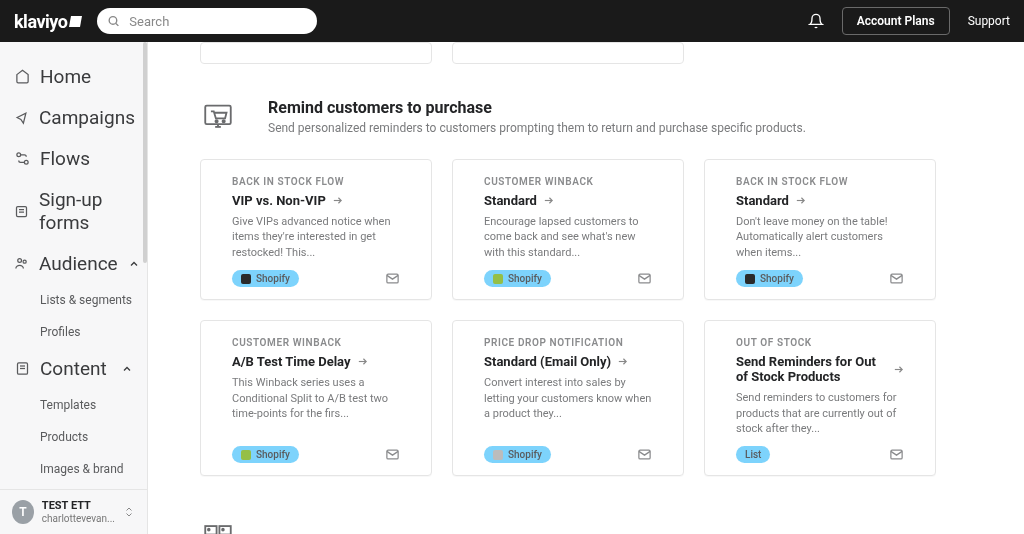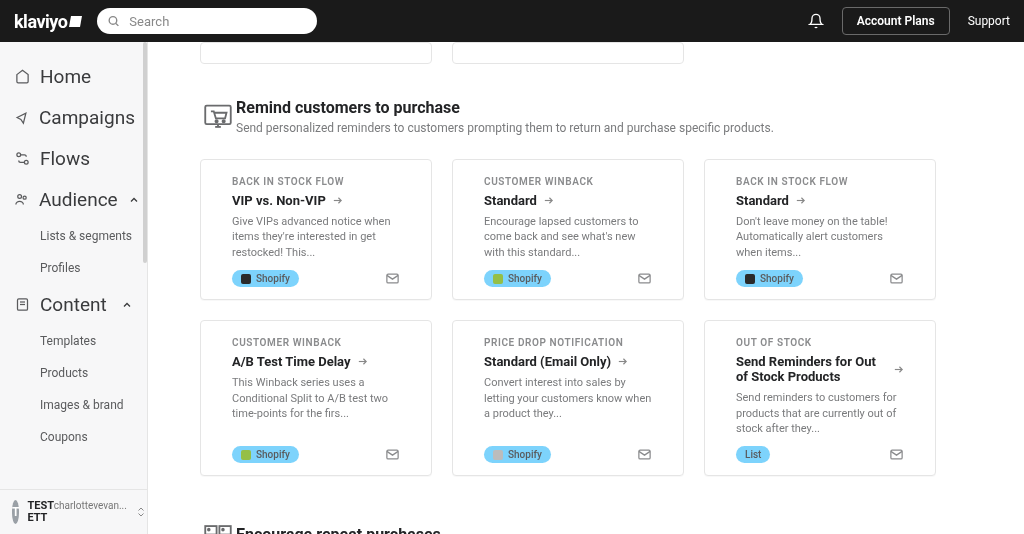--- a/index.html
+++ b/index.html
@@ -17,28 +17,28 @@
 .bell{cursor:pointer}
 .app{display:flex;height:calc(534px - 42px)}
 .sidebar{width:148px;background:#f7f7f8;border-right:1px solid #e5e5e5;display:flex;flex-direction:column;position:relative}
 .sidebar-scroll{overflow-y:auto;flex:1;padding:14px 0}
 .nav-item{display:flex;align-items:center;gap:10px;padding:9px 14px;font-size:19px;color:#3a3b3d;cursor:pointer}
 .nav-item .icon{width:16px;display:flex;justify-content:center;color:#5a5b5d}
 .nav-item.sub{padding-left:40px;font-size:12px;color:#5a5b5d}
 .nav-item .chev{margin-left:auto}
 .account{border-top:1px solid #e5e5e5;padding:10px 12px;display:flex;align-items:center;gap:8px}
 .avatar{width:24px;height:24px;border-radius:50%;background:#9aa0a6;color:#fff;display:flex;align-items:center;justify-content:center;font-size:12px;font-weight:600}
-.acct-text{display:flex;flex-direction:row;line-height:1.1}
+.acct-text{display:flex;flex-direction:column;line-height:1.1}
 .acct-name{font-size:11px;font-weight:700}
 .acct-email{font-size:10px;color:#777}
 .acct-chev{margin-left:auto;color:#888}
 .main{flex:1;overflow-y:auto;padding:0 0 30px 0}
 .placeholder-row{display:flex;gap:20px;padding:0 52px}
 .placeholder-card{width:232px;height:22px;border:1px solid #e5e5e5;border-radius:4px;background:#fff}
-.section-head{display:flex;gap:0;align-items:center;padding:34px 52px 16px}
+.section-head{display:flex;gap:32px;align-items:flex-end;padding:34px 52px 16px}
 .section-icon{width:36px;height:36px;color:#6a6b6d;flex-shrink:0;display:flex;align-items:center;justify-content:center}
 .section-title{font-size:16px;font-weight:700;color:#232426;margin-bottom:4px}
 .section-desc{font-size:12px;color:#7a7b7d}
 .cards{display:flex;gap:20px;padding:8px 52px;flex-wrap:wrap}
 .card{width:232px;border:1px solid #e5e5e5;border-radius:4px;padding:16px 31px 12px;background:#fff;box-shadow:0 1px 1px rgba(0,0,0,.03);display:flex;flex-direction:column;min-height:138px}
 .card-eyebrow{font-size:10px;letter-spacing:.6px;color:#8a8b8d;font-weight:600;margin-bottom:6px}
 .card-title{font-size:13px;font-weight:700;color:#232426;margin-bottom:6px;display:flex;align-items:center;gap:6px}
 .card-title .arrow{color:#888}
 .card-desc{font-size:11px;color:#7a7b7d;line-height:1.4;margin-bottom:auto}
 .card-foot{display:flex;align-items:center;justify-content:space-between;padding-top:10px}
@@ -107,20 +107,30 @@
               <circle cx="6" cy="6" r="3"></circle>
               <circle cx="18" cy="18" r="3"></circle>
               <path d="M9 6h6a3 3 0 013 3v0M15 18H9a3 3 0 01-3-3v0"></path>
             </svg>
           </span>
         <span>Flows</span>
       </div>
       <div class="nav-item">
         <span class="icon">
             <svg width="15" height="15" viewBox="0 0 24 24" fill="none" stroke="currentColor" stroke-width="2">
+              <rect x="4" y="4" width="16" height="16" rx="2"></rect>
+              <line x1="8" y1="9" x2="16" y2="9"></line>
+              <line x1="8" y1="13" x2="16" y2="13"></line>
+            </svg>
+          </span>
+        <span>Sign-up forms</span>
+      </div>
+      <div class="nav-item">
+        <span class="icon">
+            <svg width="15" height="15" viewBox="0 0 24 24" fill="none" stroke="currentColor" stroke-width="2">
               <circle cx="9" cy="7" r="3"></circle>
               <circle cx="17" cy="9" r="2.5"></circle>
               <path d="M3 20c0-3 3-5 6-5s6 2 6 5"></path>
             </svg>
           </span>
         <span>Audience</span>
         <span class="chev">
             <svg width="12" height="12" viewBox="0 0 24 24" fill="none" stroke="currentColor" stroke-width="2.5">
               <polyline points="18 15 12 9 6 15"></polyline>
             </svg>

